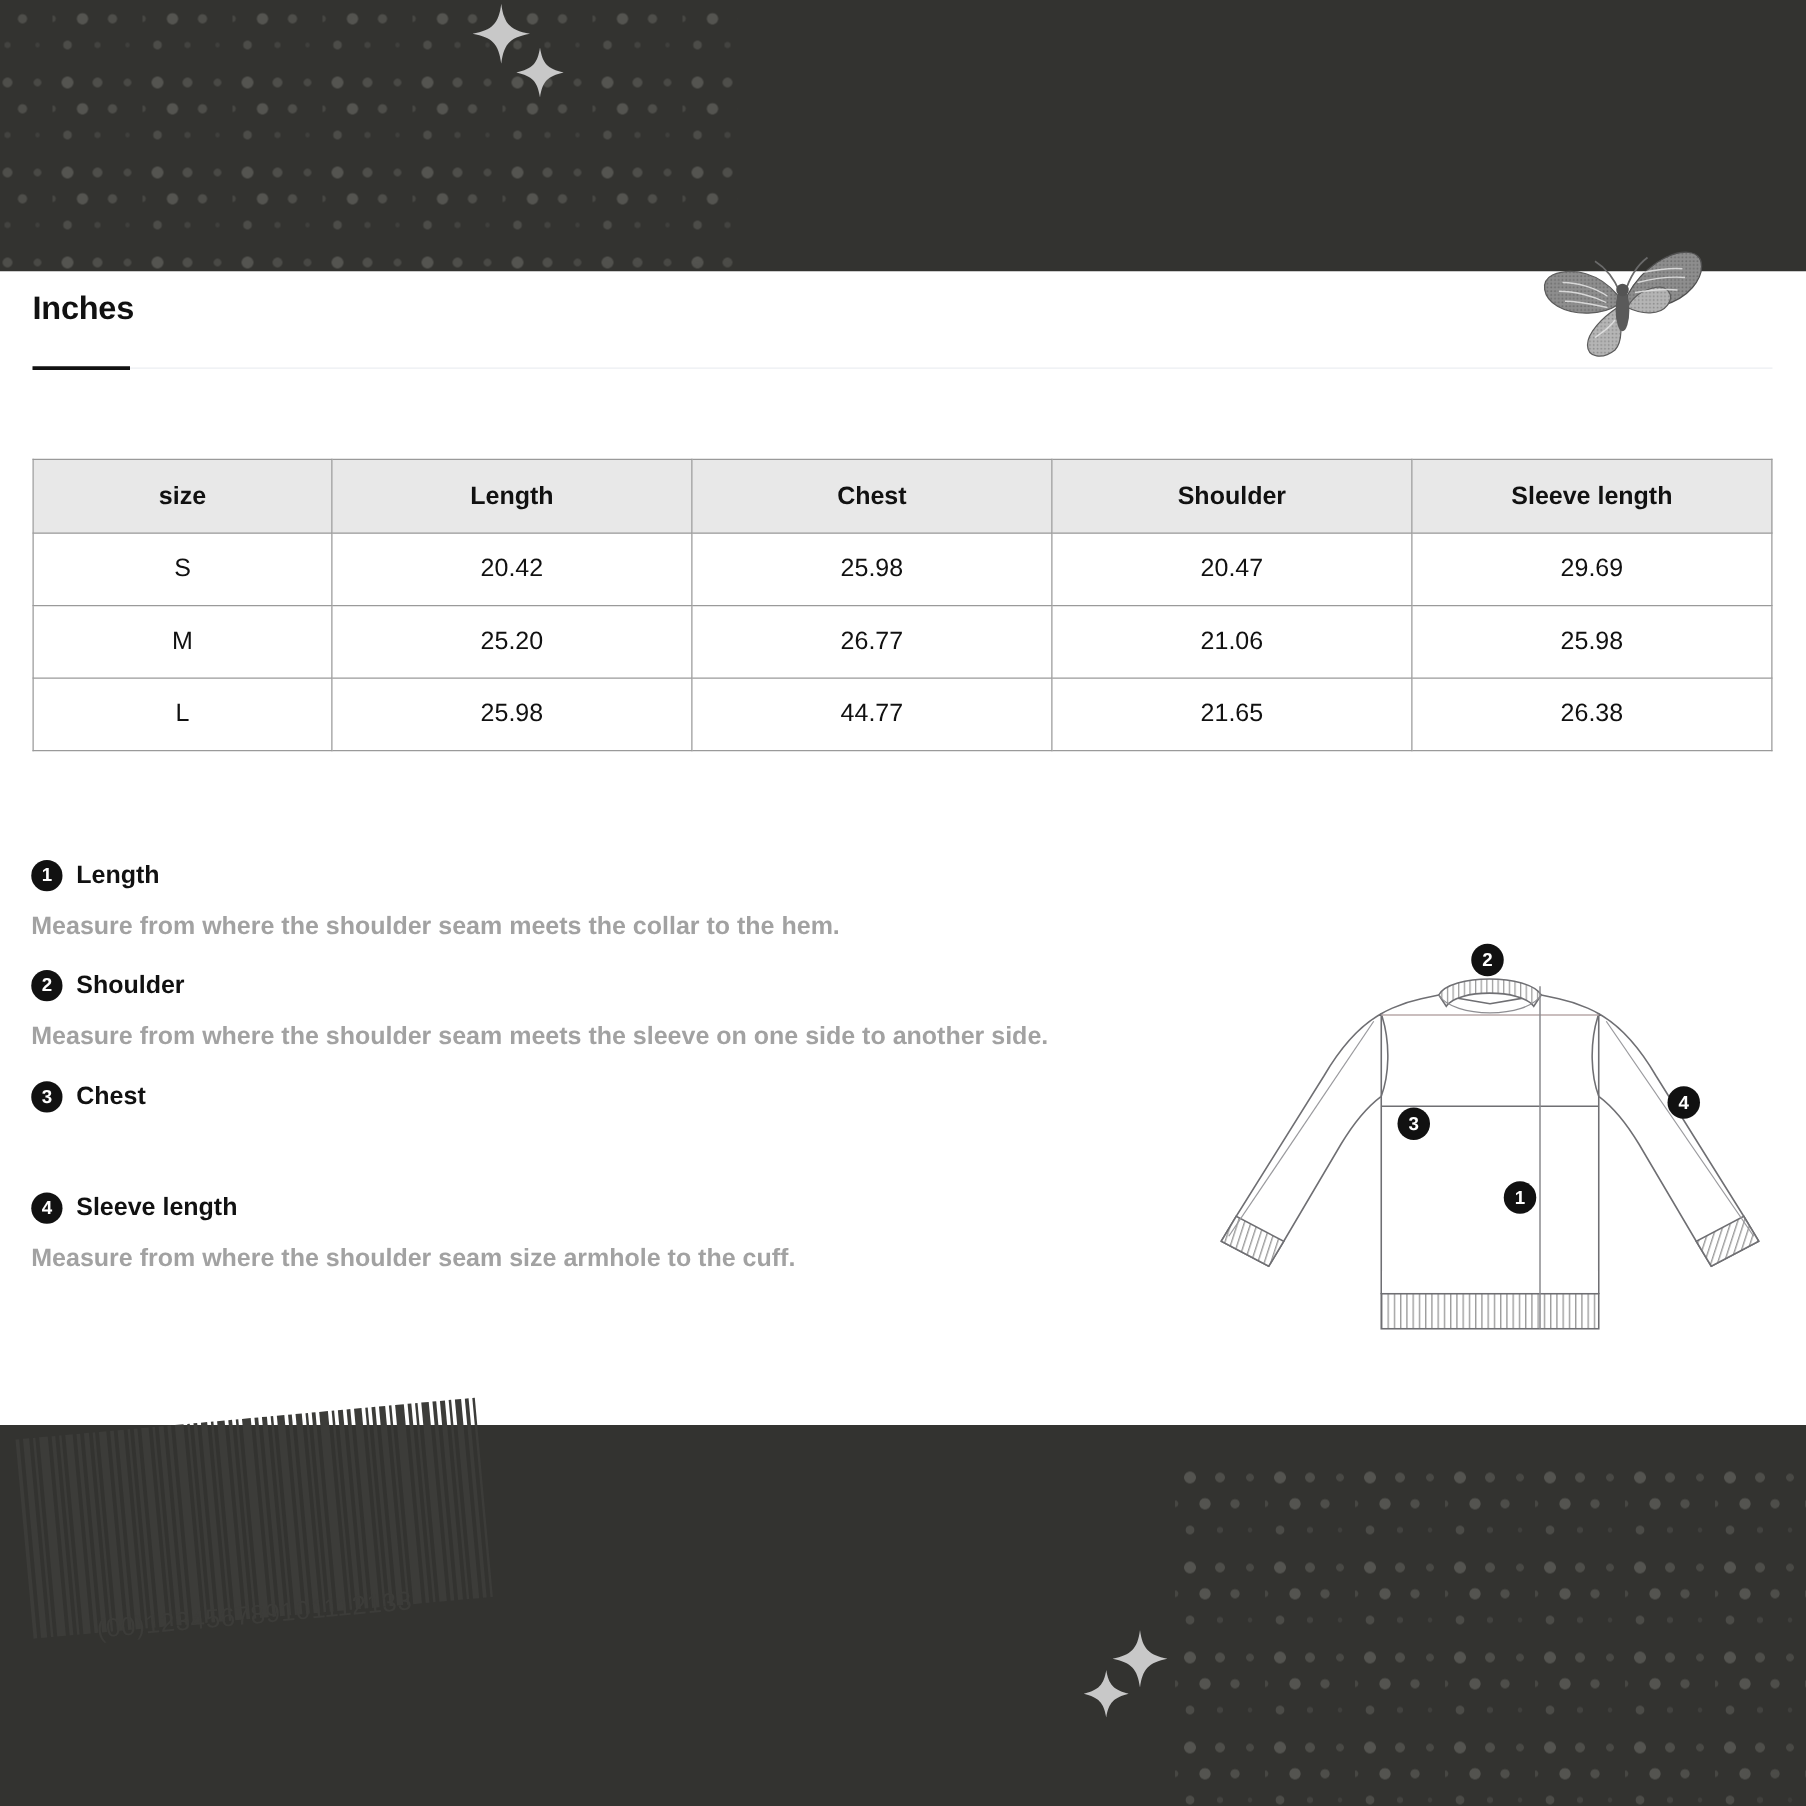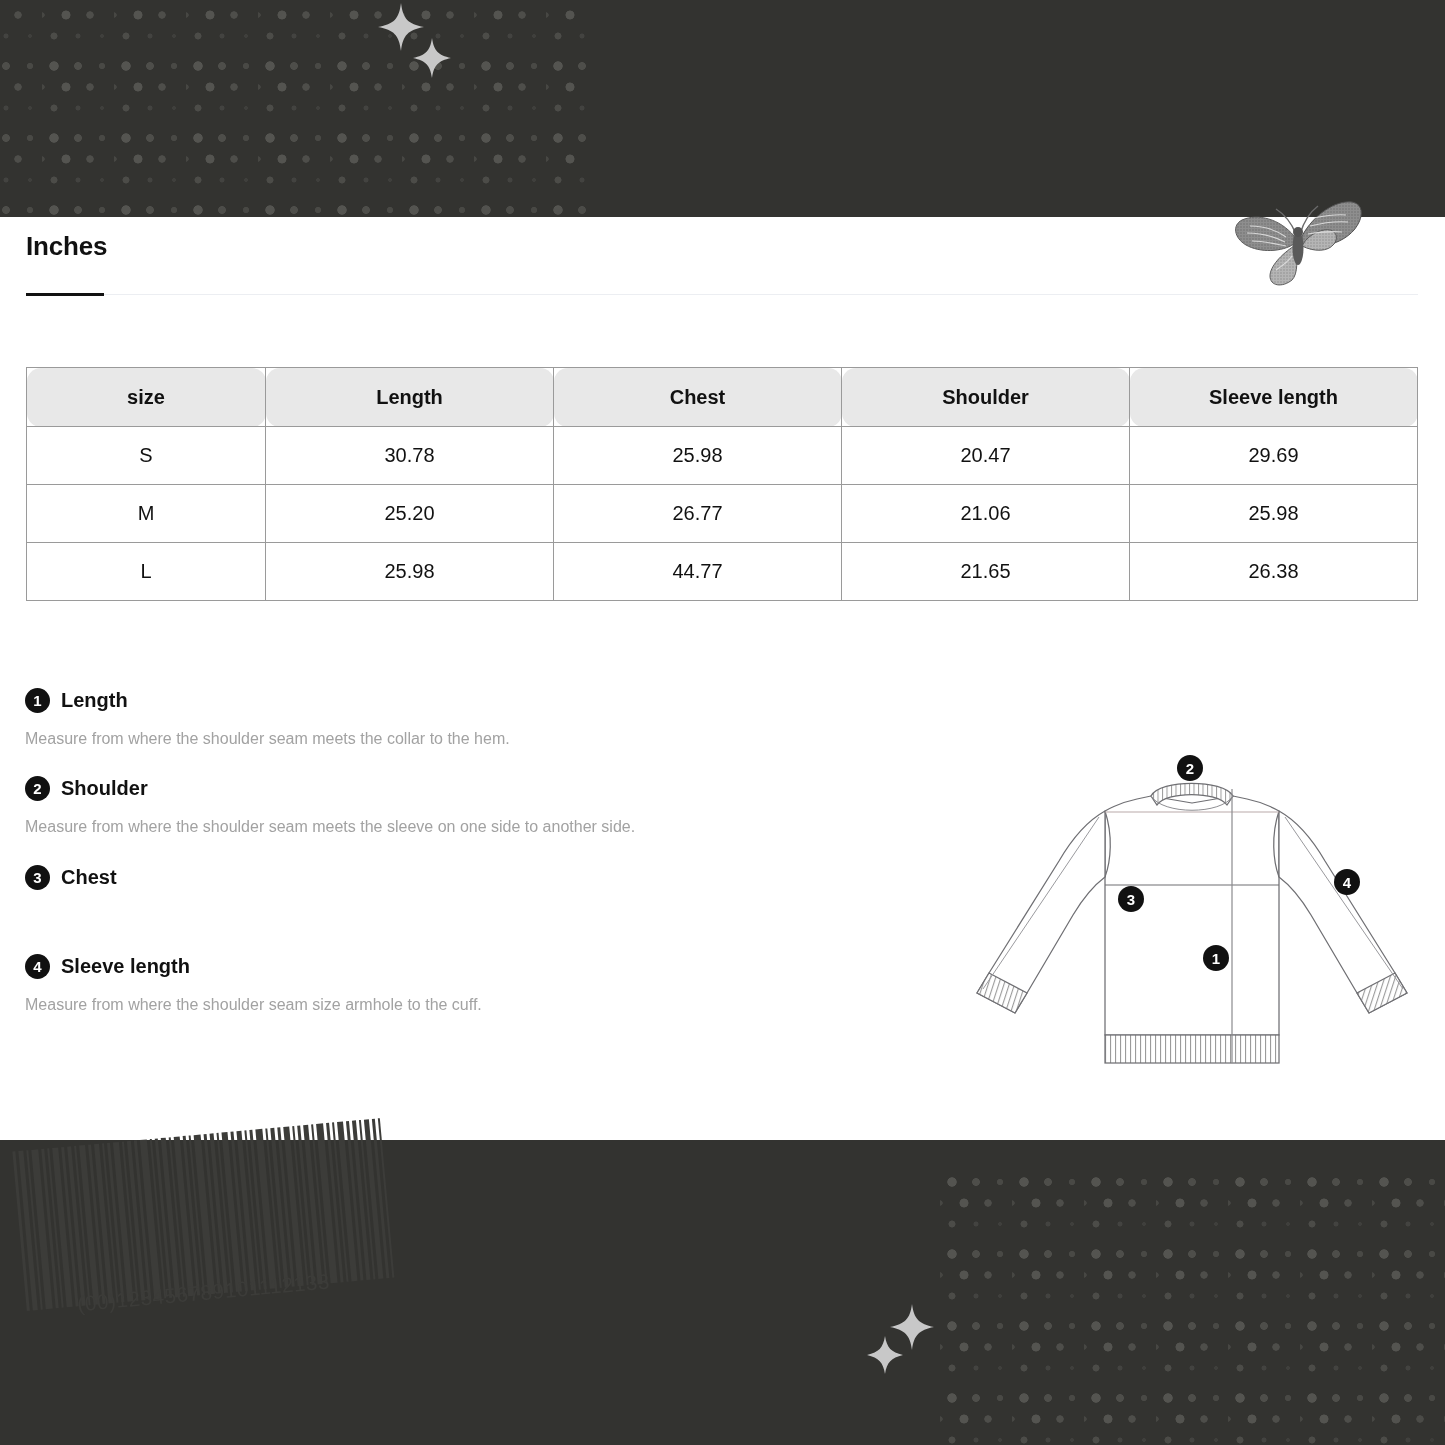--- a/index.html
+++ b/index.html
@@ -105,21 +105,20 @@
   #size-table th, #size-table td {
     border:1px solid #9a9a9a;
     text-align:center;
     color:#111;
   }
   #size-table th {
     background:#e8e8e8;
     height:59px;
     font-size:20px;
     font-weight:700;
-    border-radius:14px;
   }
   #size-table td {
     background:#fff;
     height:58px;
     font-size:20px;
     font-weight:400;
   }
   #size-table col.c0 { width:239px; }
   #size-table col.cx { width:auto; }
 
@@ -135,21 +134,21 @@
     width:25px; height:25px; border-radius:50%;
     background:#111; color:#fff;
     font-size:15px; font-weight:700;
     display:flex; align-items:center; justify-content:center;
     flex:0 0 auto;
     line-height:1;
   }
   .measure-label { font-size:20px; font-weight:700; color:#111; }
   .measure-desc {
     margin-top:17px;
-    font-size:16px; color:#a2a2a2; font-weight:400;
+    font-size:20px; color:#a2a2a2; font-weight:700;
   }
   #m1 { top:688px; }
   #m2 { top:776px; }
   #m3 { top:865px; }
   #m4 { top:954px; }
 
   
   #garment { position:absolute; left:955px; top:745px; width:475px; height:345px; }
   .gbadge {
     position:absolute;
@@ -238,21 +237,21 @@
         <th>size</th>
         <th>Length</th>
         <th>Chest</th>
         <th>Shoulder</th>
         <th>Sleeve length</th>
       </tr>
     </thead>
     <tbody>
       <tr>
         <td>S</td>
-        <td>30.78</td>
+        <td>20.42</td>
         <td>25.98</td>
         <td>20.47</td>
         <td>29.69</td>
       </tr>
       <tr>
         <td>M</td>
         <td>25.20</td>
         <td>26.77</td>
         <td>21.06</td>
         <td>25.98</td>

